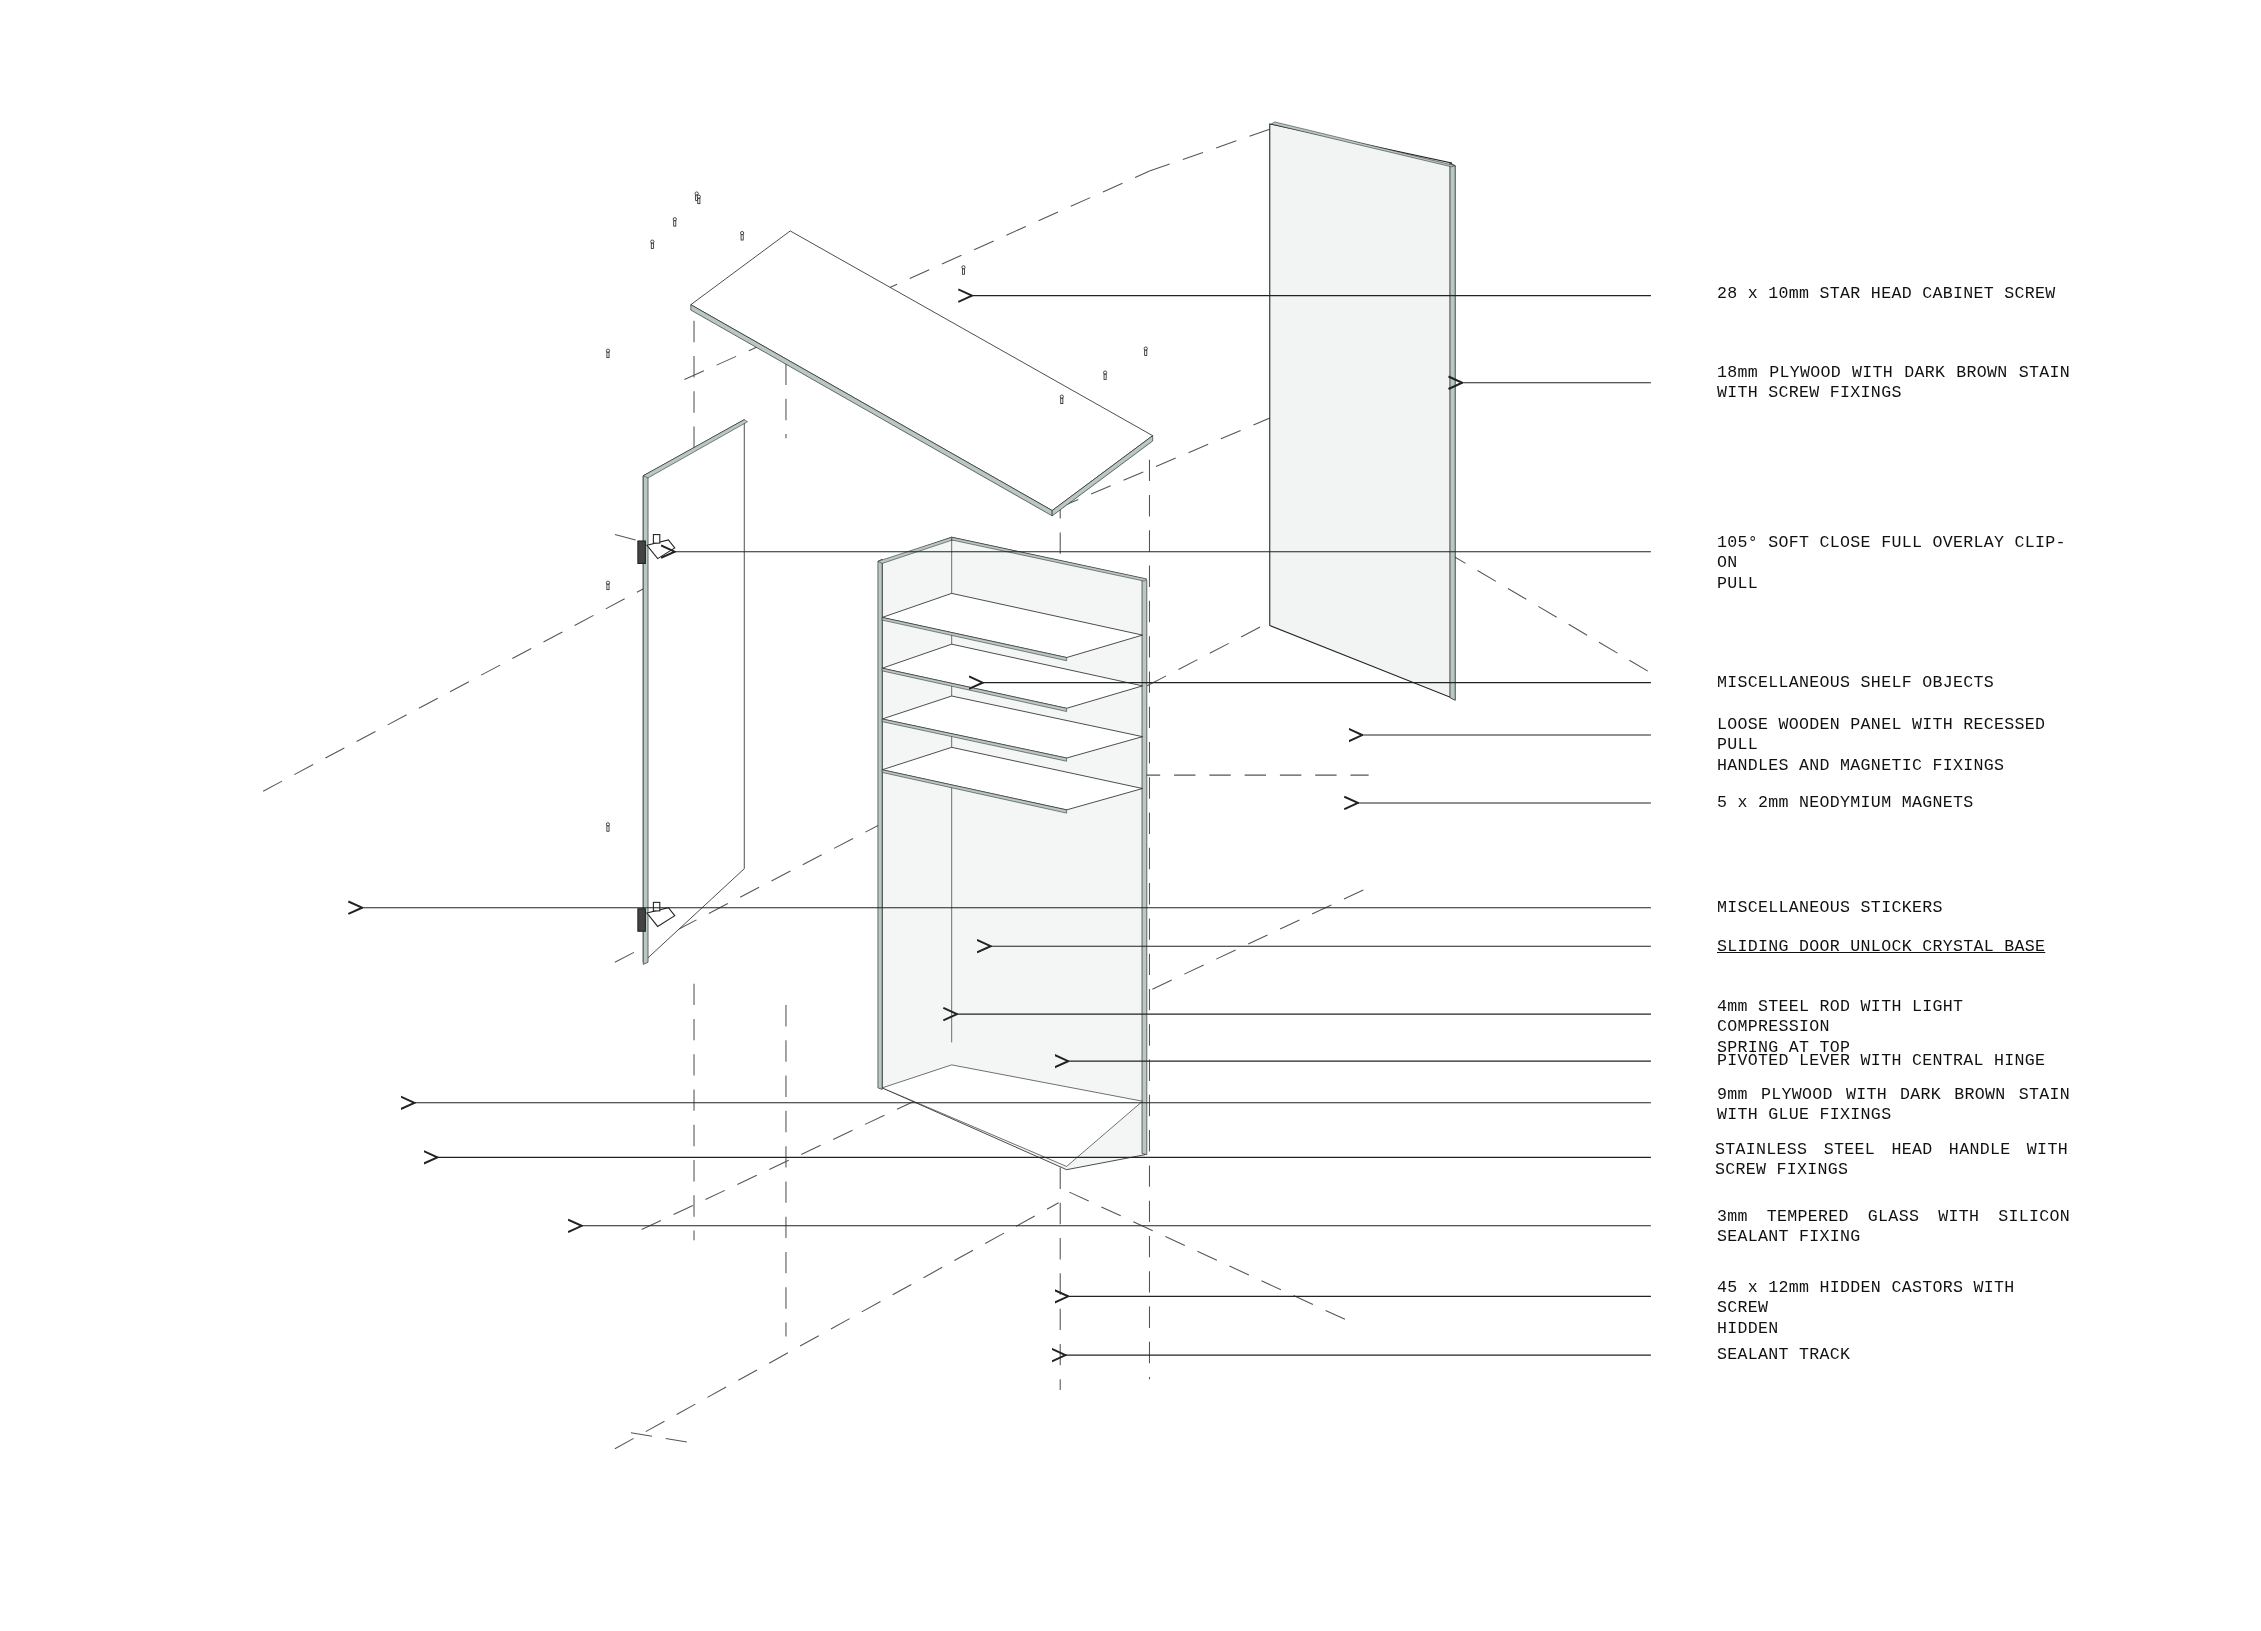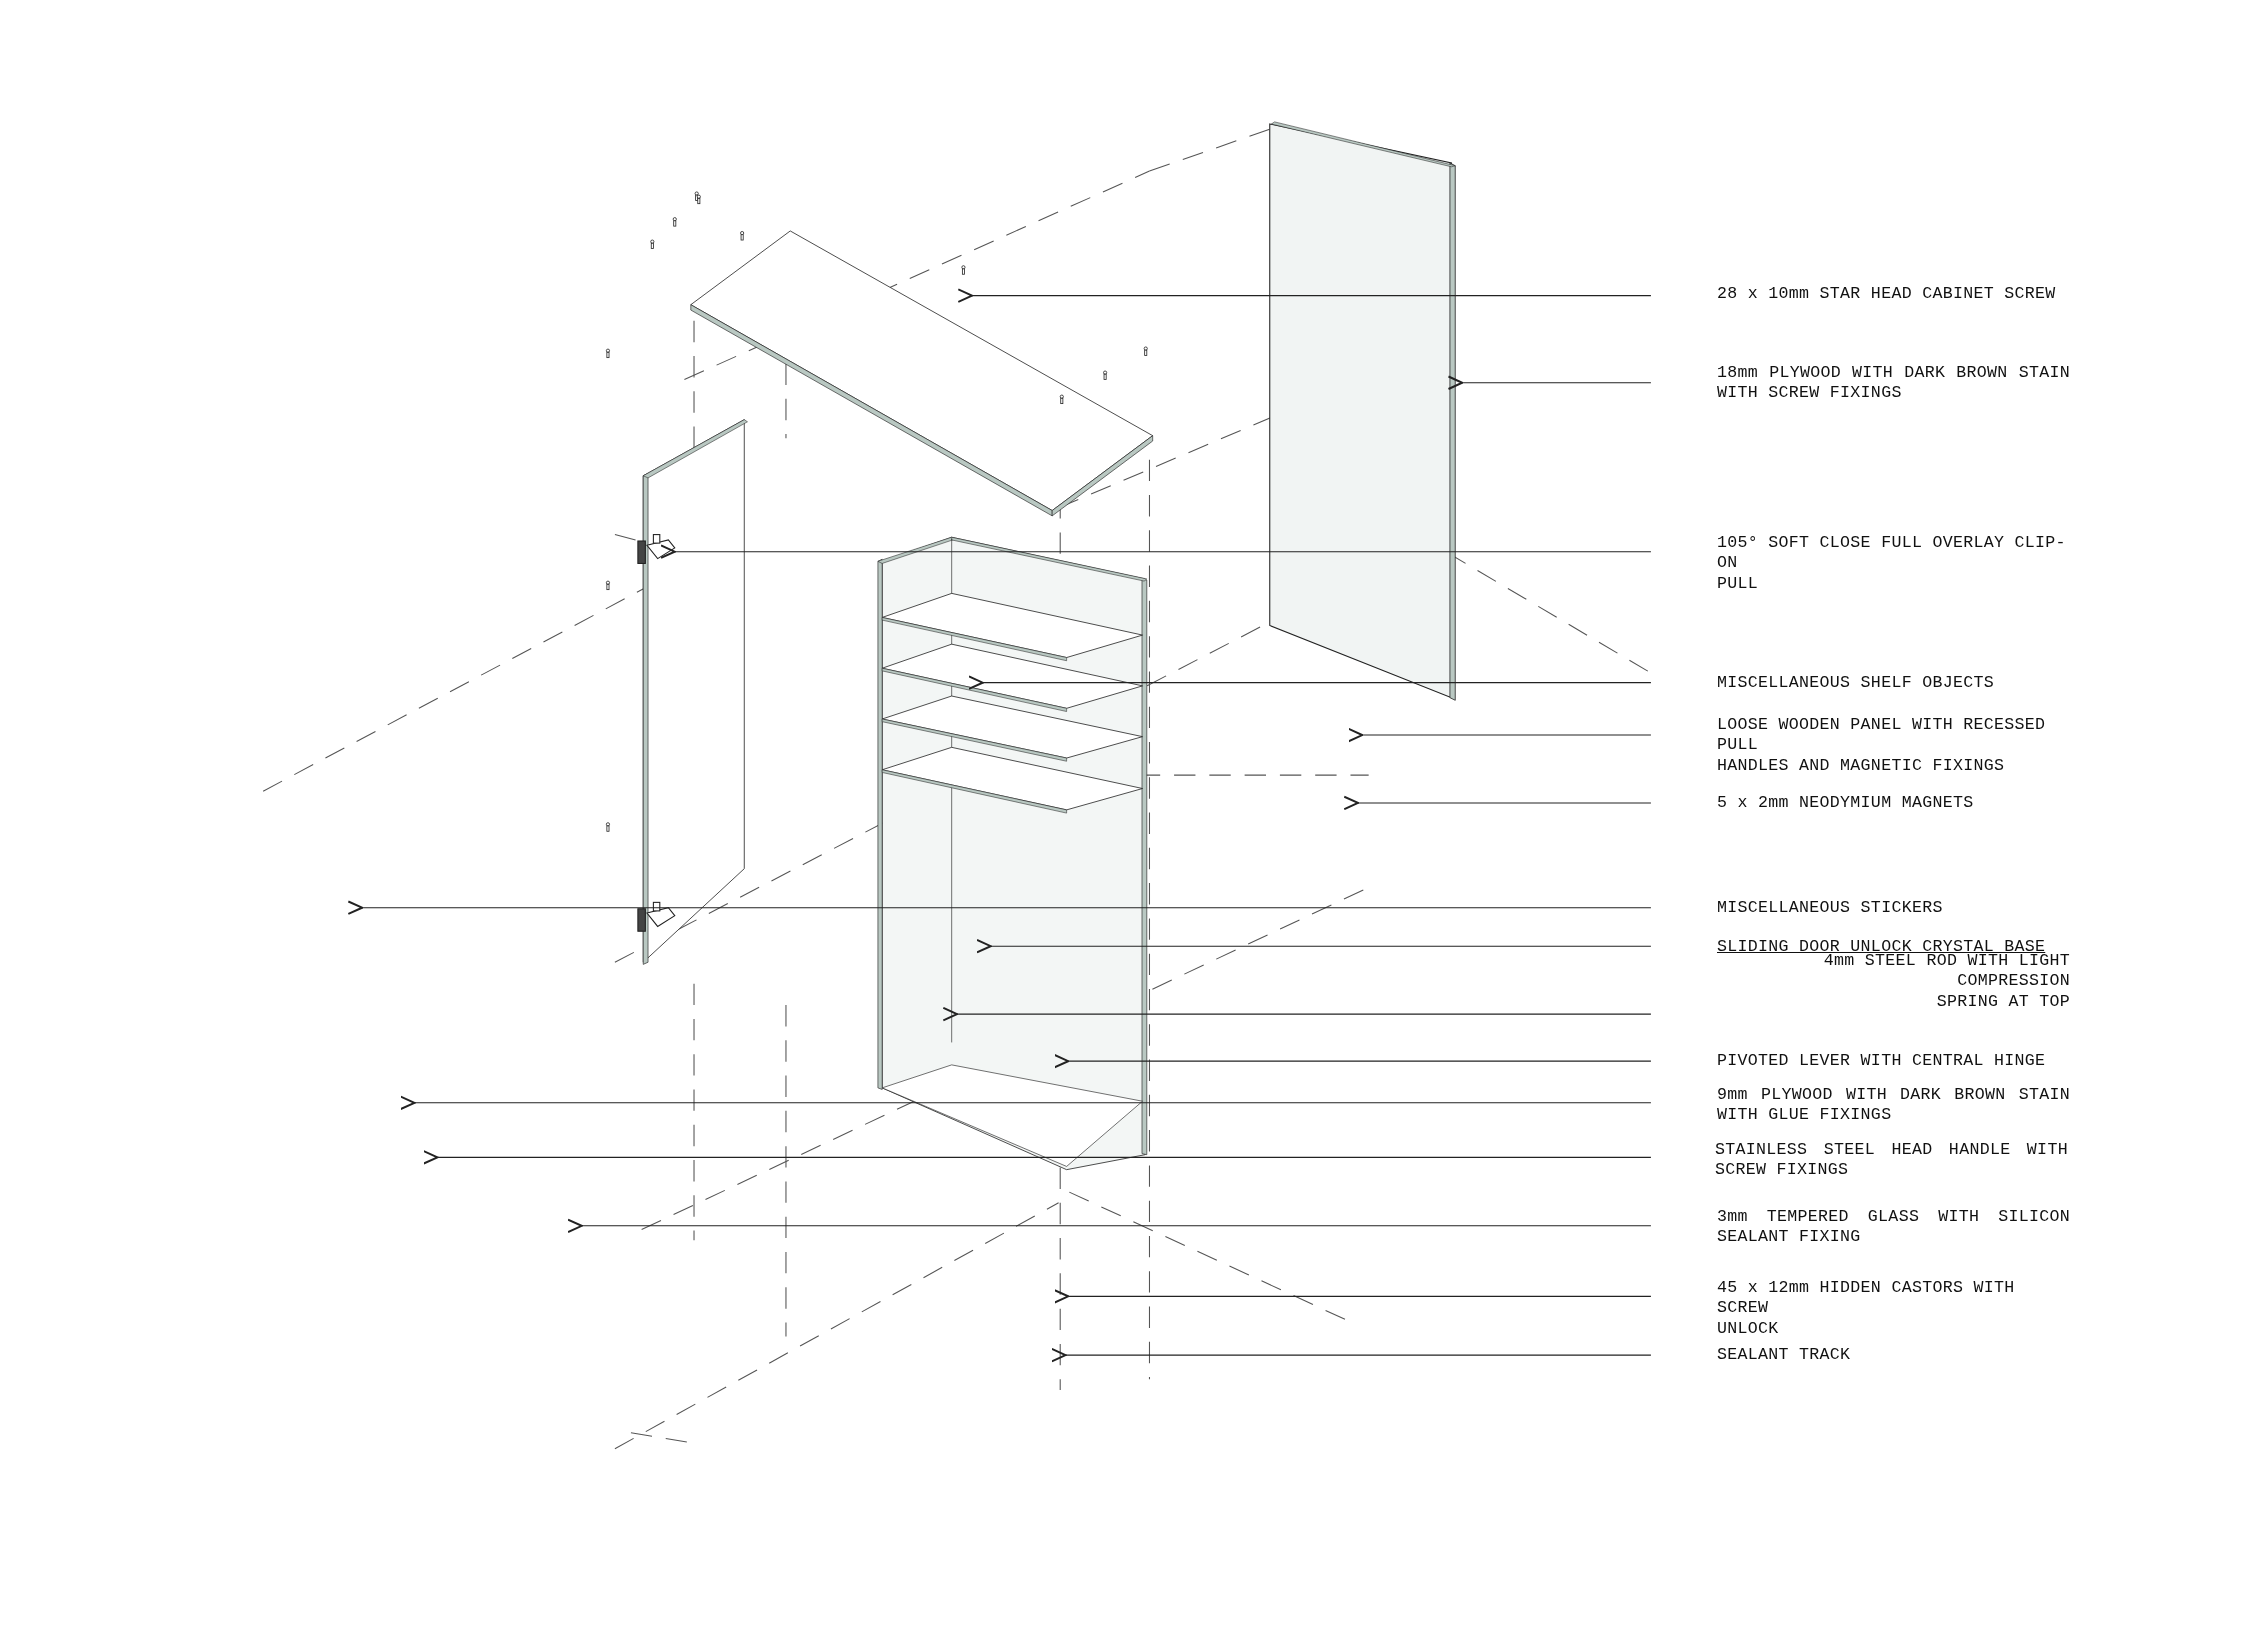--- a/index.html
+++ b/index.html
@@ -164,21 +164,21 @@
 
 <div class="labels" id="labels">
     <div class="label" style="top: 284px;"><span class="line">28 x 10mm STAR HEAD CABINET SCREW</span></div>
     <div class="label justify" style="top: 363px;"><span class="line first">18mm PLYWOOD WITH DARK BROWN STAIN</span><span class="line">WITH SCREW FIXINGS</span></div>
     <div class="label" style="top: 533px;"><span class="line first">105° SOFT CLOSE FULL OVERLAY CLIP-ON</span><span class="line">PULL</span></div>
     <div class="label" style="top: 673px;"><span class="line">MISCELLANEOUS SHELF OBJECTS</span></div>
     <div class="label" style="top: 715px;"><span class="line first">LOOSE WOODEN PANEL WITH RECESSED PULL</span><span class="line">HANDLES AND MAGNETIC FIXINGS</span></div>
     <div class="label" style="top: 793px;"><span class="line">5 x 2mm NEODYMIUM MAGNETS</span></div>
     <div class="label" style="top: 898px;"><span class="line">MISCELLANEOUS STICKERS</span></div>
     <div class="label" style="top: 937px; text-decoration: underline;"><span class="line">SLIDING DOOR UNLOCK CRYSTAL BASE</span></div>
-    <div class="label" style="top: 951px; text-align: right;"><span class="line first">4mm STEEL ROD WITH LIGHT COMPRESSION</span><span class="line">SPRING AT TOP</span></div>
+    <div class="label" style="top: 997px;"><span class="line first">4mm STEEL ROD WITH LIGHT COMPRESSION</span><span class="line">SPRING AT TOP</span></div>
     <div class="label" style="top: 1051px;"><span class="line">PIVOTED LEVER WITH CENTRAL HINGE</span></div>
     <div class="label justify" style="top: 1085px;"><span class="line first">9mm PLYWOOD WITH DARK BROWN STAIN</span><span class="line">WITH GLUE FIXINGS</span></div>
     <div class="label justify" style="top: 1140px; left: -2.1px;"><span class="line first">STAINLESS STEEL HEAD HANDLE WITH</span><span class="line">SCREW FIXINGS</span></div>
     <div class="label justify" style="top: 1207px;"><span class="line first">3mm TEMPERED GLASS WITH SILICON</span><span class="line">SEALANT FIXING</span></div>
-    <div class="label" style="top: 1278px;"><span class="line first">45 x 12mm HIDDEN CASTORS WITH SCREW</span><span class="line">UNLOCK</span></div>
+    <div class="label" style="top: 1278px;"><span class="line first">45 x 12mm HIDDEN CASTORS WITH SCREW</span><span class="line">HIDDEN</span></div>
     <div class="label" style="top: 1345px;"><span class="line">SEALANT TRACK</span></div>
   </div>
 
 
 </body></html>

